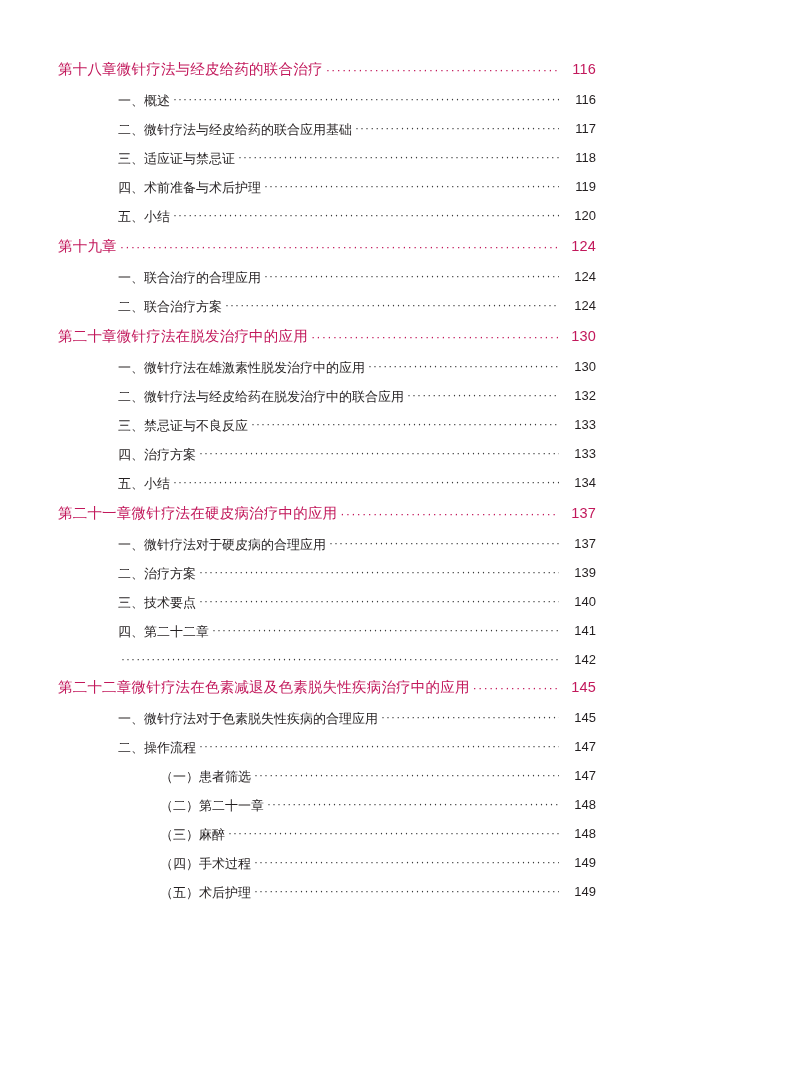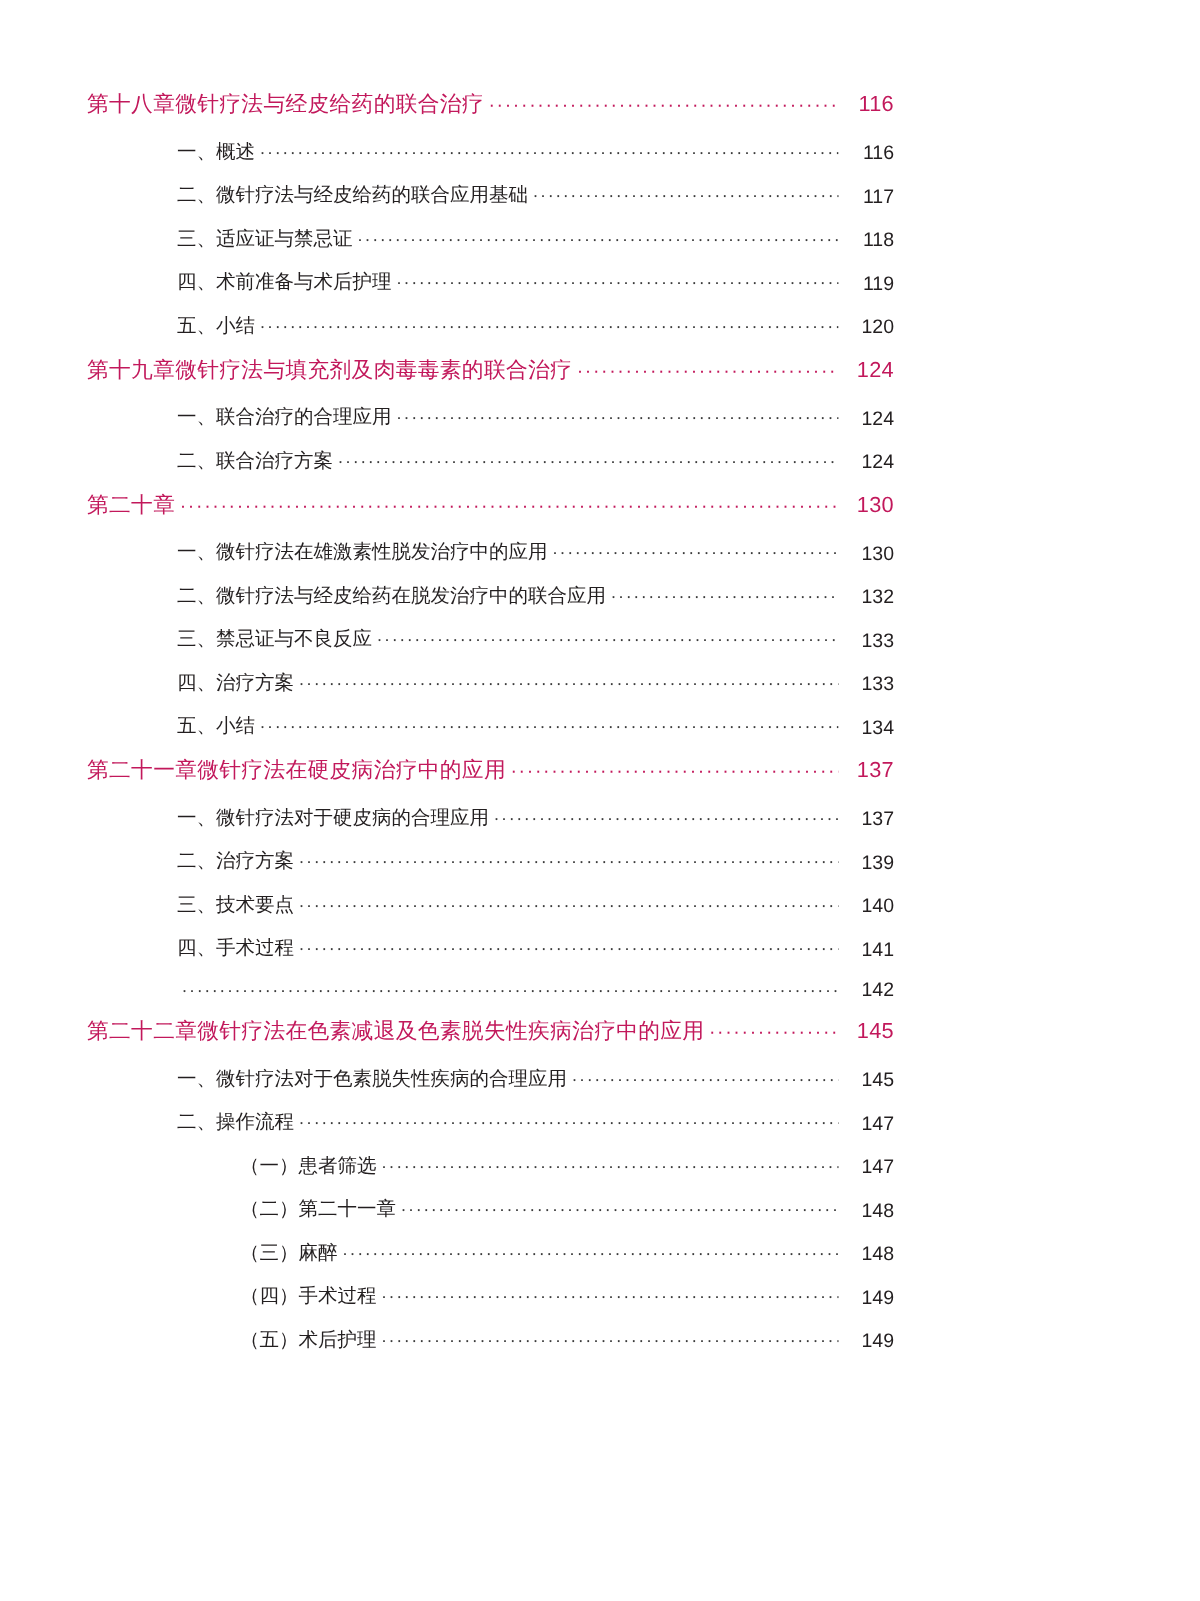--- a/index.html
+++ b/index.html
@@ -54,21 +54,21 @@
   }
   .chapter-line .pg {
     white-space: nowrap;
     min-width: 34px;
     text-align: right;
     font-size: 14.5px;
   }
 
   .entry {
     display: flex;
-    align-items: center;
+    align-items: flex-start;
     font-size: 13px;
     color: #231f20;
     margin-bottom: 11px;
   }
   .entry .label {
     white-space: nowrap;
   }
   .entry .dots {
     flex: 1 1 auto;
     overflow: hidden;
@@ -124,38 +124,38 @@
         </div>
         <div class="entry lvl1">
           <span class="label">五、小结</span>
           <span class="dots">·······················································································································</span>
           <span class="pg">120</span>
         </div>
       </div>
       <div class="chapter-group">
         <div class="chapter-line">
           <span class="ch-num">第十九章</span>
-          <span class="ch-title">微针疗法与填充剂及肉毒毒素的联合治疗</span>
           <span class="dots">·······················································································································</span>
           <span class="pg">124</span>
         </div>
         <div class="entry lvl1">
           <span class="label">一、联合治疗的合理应用</span>
           <span class="dots">·······················································································································</span>
           <span class="pg">124</span>
         </div>
         <div class="entry lvl1">
           <span class="label">二、联合治疗方案</span>
           <span class="dots">·······················································································································</span>
           <span class="pg">124</span>
         </div>
       </div>
       <div class="chapter-group">
         <div class="chapter-line">
           <span class="ch-num">第二十章</span>
+          <span class="ch-title">微针疗法在脱发治疗中的应用</span>
           <span class="dots">·······················································································································</span>
           <span class="pg">130</span>
         </div>
         <div class="entry lvl1">
           <span class="label">一、微针疗法在雄激素性脱发治疗中的应用</span>
           <span class="dots">·······················································································································</span>
           <span class="pg">130</span>
         </div>
         <div class="entry lvl1">
           <span class="label">二、微针疗法与经皮给药在脱发治疗中的联合应用</span>
@@ -194,21 +194,21 @@
           <span class="label">二、治疗方案</span>
           <span class="dots">·······················································································································</span>
           <span class="pg">139</span>
         </div>
         <div class="entry lvl1">
           <span class="label">三、技术要点</span>
           <span class="dots">·······················································································································</span>
           <span class="pg">140</span>
         </div>
         <div class="entry lvl1">
-          <span class="label">四、手术过程</span>
+          <span class="label">四、第二十二章</span>
           <span class="dots">·······················································································································</span>
           <span class="pg">141</span>
         </div>
         <div class="entry lvl1">
           <span class="dots">·······················································································································</span>
           <span class="pg">142</span>
         </div>
       </div>
       <div class="chapter-group">
         <div class="chapter-line">

